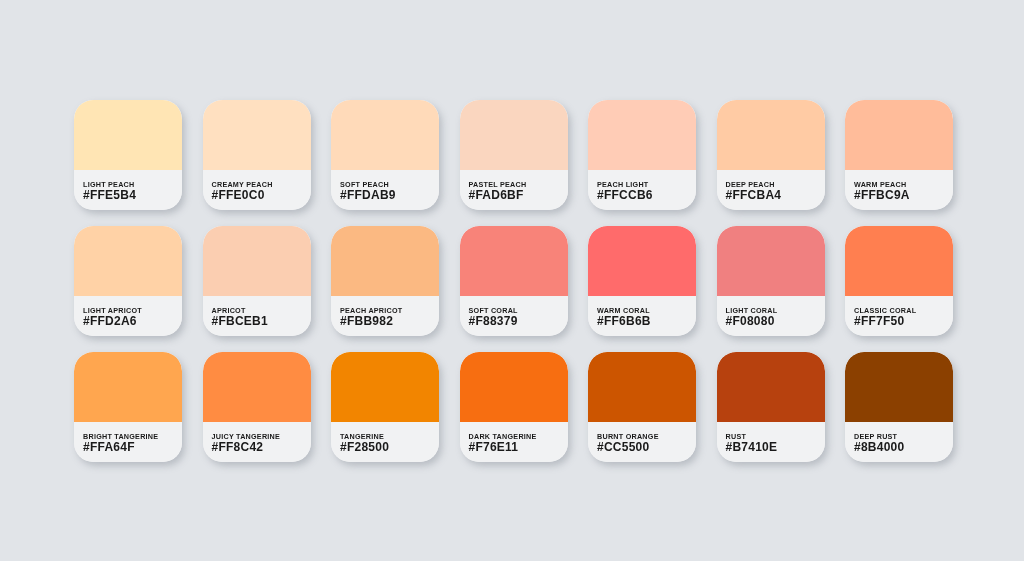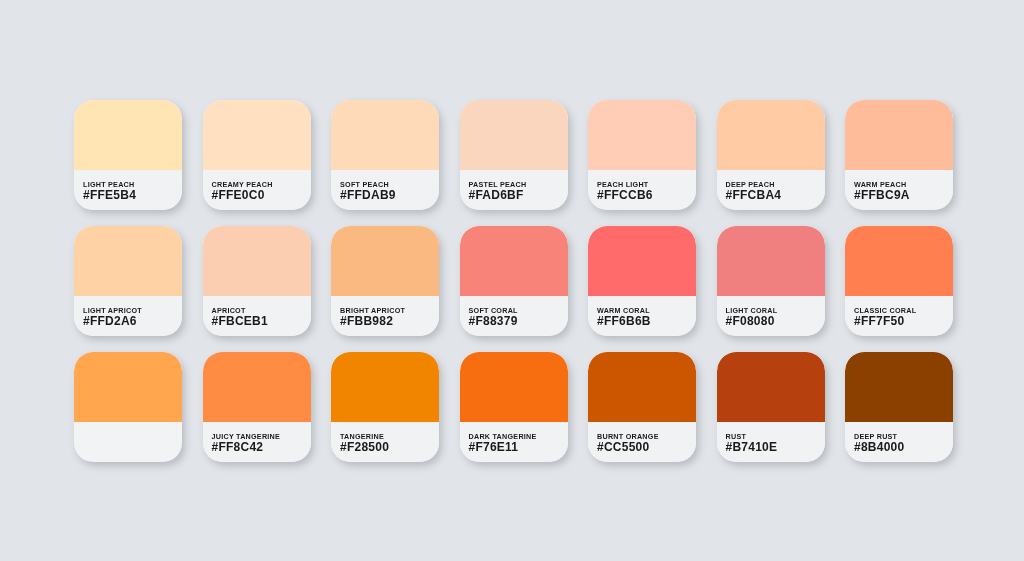--- a/index.html
+++ b/index.html
@@ -152,21 +152,21 @@
       <div class="swatch-card">
         <div class="swatch-color" style="background: rgb(251, 206, 177);"></div>
         <div class="swatch-label-area">
           <span class="swatch-name">APRICOT</span>
           <span class="swatch-hex">#FBCEB1</span>
         </div>
       </div>
       <div class="swatch-card">
         <div class="swatch-color" style="background: rgb(251, 185, 130);"></div>
         <div class="swatch-label-area">
-          <span class="swatch-name">BRIGHT APRICOT</span>
+          <span class="swatch-name">PEACH APRICOT</span>
           <span class="swatch-hex">#FBB982</span>
         </div>
       </div>
       <div class="swatch-card">
         <div class="swatch-color" style="background: rgb(248, 131, 121);"></div>
         <div class="swatch-label-area">
           <span class="swatch-name">SOFT CORAL</span>
           <span class="swatch-hex">#F88379</span>
         </div>
       </div>
@@ -186,20 +186,24 @@
       </div>
       <div class="swatch-card">
         <div class="swatch-color" style="background: rgb(255, 127, 80);"></div>
         <div class="swatch-label-area">
           <span class="swatch-name">CLASSIC CORAL</span>
           <span class="swatch-hex">#FF7F50</span>
         </div>
       </div>
       <div class="swatch-card">
         <div class="swatch-color" style="background: rgb(255, 166, 79);"></div>
+        <div class="swatch-label-area">
+          <span class="swatch-name">BRIGHT TANGERINE</span>
+          <span class="swatch-hex">#FFA64F</span>
+        </div>
       </div>
       <div class="swatch-card">
         <div class="swatch-color" style="background: rgb(255, 140, 66);"></div>
         <div class="swatch-label-area">
           <span class="swatch-name">JUICY TANGERINE</span>
           <span class="swatch-hex">#FF8C42</span>
         </div>
       </div>
       <div class="swatch-card">
         <div class="swatch-color" style="background: rgb(242, 133, 0);"></div>

